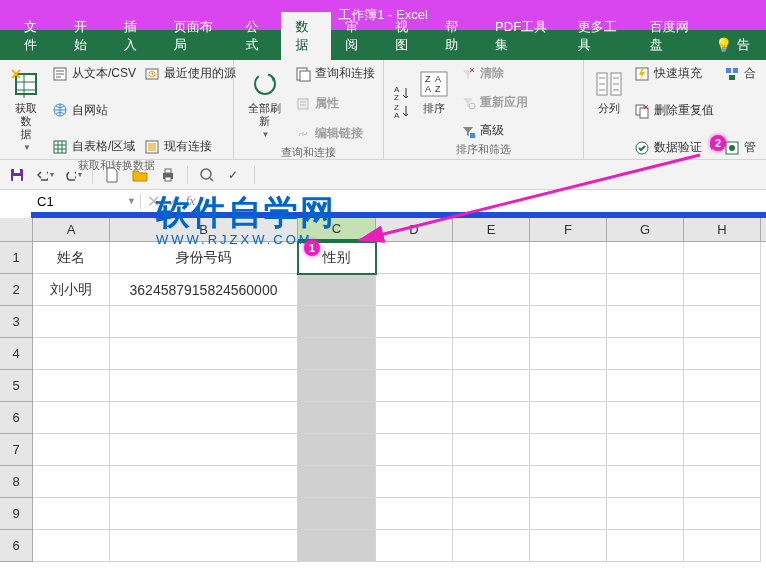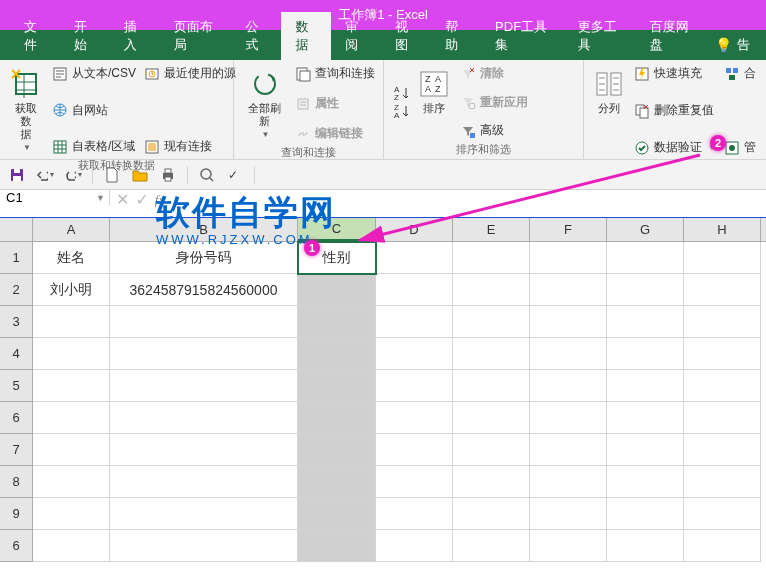--- a/index.html
+++ b/index.html
@@ -26,21 +26,21 @@
 .small-col { display: flex; flex-direction: column; gap: 8px; justify-content: space-between; }
 .small-btn { display: flex; align-items: center; gap: 4px; font-size: 12px; color: #333; padding: 1px 2px; white-space: nowrap; }
 .small-btn.disabled { color: #a0a0a0; font-weight: bold; }
 .si { width: 16px; height: 16px; display: inline-flex; align-items: center; justify-content: center; flex-shrink: 0; }
 .dd-arrow { font-size: 8px; color: #666; margin-left: 2px; }
 
 .qat { background: #f3f3f3; border-bottom: 1px solid #d4d4d4; height: 30px; display: flex; align-items: center; padding: 0 8px; gap: 10px; }
 .qat-btn { width: 18px; height: 18px; display: flex; align-items: center; justify-content: center; color: #4d4d4d; font-size: 14px; }
 .qat-sep { width: 1px; height: 18px; background: #d4d4d4; }
 
-.namebox-row { background: #fff; border-bottom: 1px solid #1d4ed8; height: 28px; display: flex; align-items: flex-start; }
+.namebox-row { background: #fff; border-bottom: 6px solid #1d4ed8; height: 28px; display: flex; align-items: center; margin-left: 31px; }
 .namebox { width: 110px; border-right: 1px solid #d4d4d4; display: flex; align-items: center; padding: 0 6px; font-size: 13px; position: relative; }
 .namebox .dd { position: absolute; right: 4px; font-size: 9px; color: #888; }
 .fx-area { display: flex; align-items: center; padding: 0 6px; gap: 6px; flex: 1; position: relative; }
 .fx-icon { color: #888; font-style: italic; font-size: 13px; font-family: serif; }
 .formula-input { flex: 1; border: none; outline: none; font-size: 13px; }
 
 .watermark { position: absolute; left: 156px; top: 190px; z-index: 50; pointer-events: none; }
 .watermark .wm-main { font-size: 34px; font-weight: bold; color: #0066cc; letter-spacing: 2px; }
 .watermark .wm-sub { font-size: 13px; font-weight: normal; color: #0066cc; letter-spacing: 3px; margin-top: -4px; }
 

